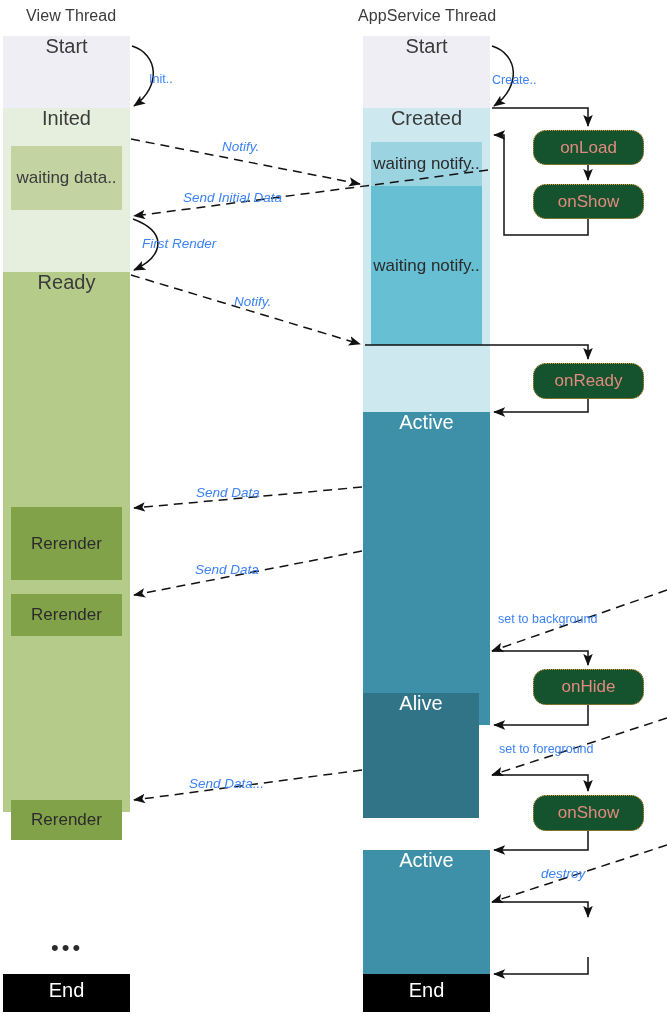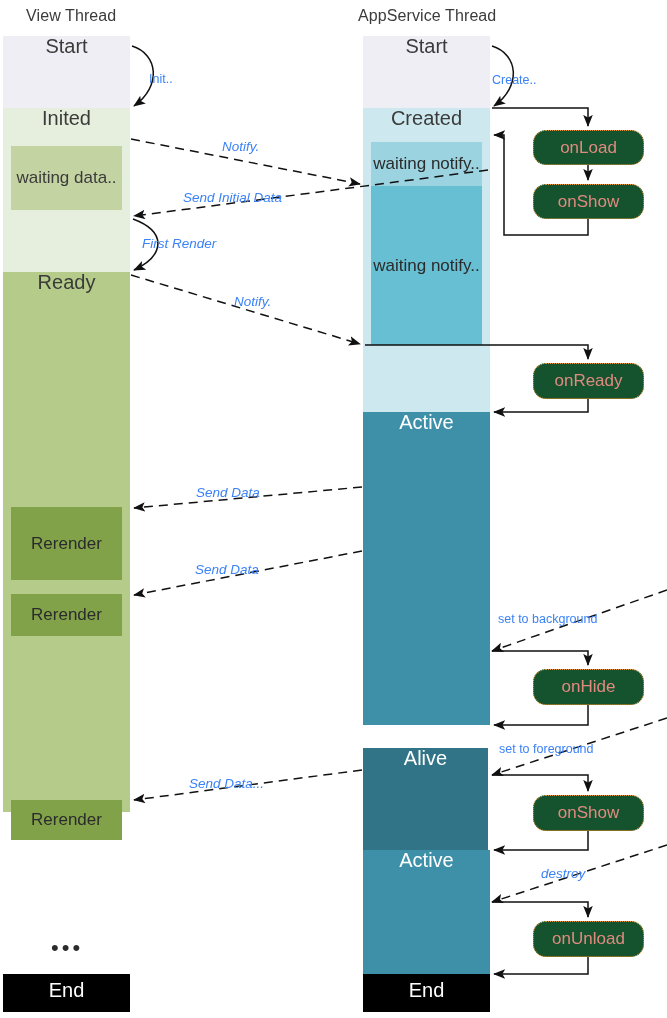--- a/index.html
+++ b/index.html
@@ -118,21 +118,21 @@
   </div>
 
   <div class="inner" style="left:371px;top:186px;width:111px;height:159px;background:#66bfd3;">
     <span style="color:#2b2b2b;">waiting notify..</span>
   </div>
 
   <div class="block" style="left:363px;top:412px;width:127px;height:313px;background:#3d90a8;">
     <span class="lbl" style="color:#ffffff;">Active</span>
   </div>
 
-  <div class="block" style="left:363px;top:748px;width:125px;height:125px;background:#327487;">
+  <div class="block" style="left:363px;top:693px;width:116px;height:125px;background:#327487;">
     <span class="lbl" style="color:#ffffff;">Alive</span>
   </div>
 
   <div class="block" style="left:363px;top:850px;width:127px;height:124px;background:#3d90a8;">
     <span class="lbl" style="color:#ffffff;">Active</span>
   </div>
 
   <div class="block" style="left:363px;top:974px;width:127px;height:38px;background:#000000;">
     <span class="lbl" style="color:#ffffff;padding-top:6px;">End</span>
   </div>
@@ -144,23 +144,20 @@
     <span>onShow</span>
   </div>
   <div class="pill" style="left:533px;top:363px;width:111px;height:36px;">
     <span>onReady</span>
   </div>
   <div class="pill" style="left:533px;top:669px;width:111px;height:36px;">
     <span>onHide</span>
   </div>
   <div class="pill" style="left:533px;top:795px;width:111px;height:36px;">
     <span>onShow</span>
-  </div>
-  <div class="pill" style="left:533px;top:921px;width:111px;height:36px;">
-    <span>onUnload</span>
   </div>
 
   <svg class="overlay" viewBox="0 0 667 1018">
     <defs>
       <marker id="ah" markerWidth="9" markerHeight="9" refX="7.4" refY="3.2" orient="auto" markerUnits="strokeWidth">
         <path d="M0,0 L8,3.2 L0,6.4 L1.8,3.2 z" fill="#111111"></path>
       </marker>
     </defs>
 
     <path d="M132,46 C158,54 162,86 134,106" fill="none" stroke="#111111" stroke-width="1.5" marker-end="url(#ah)"></path>

